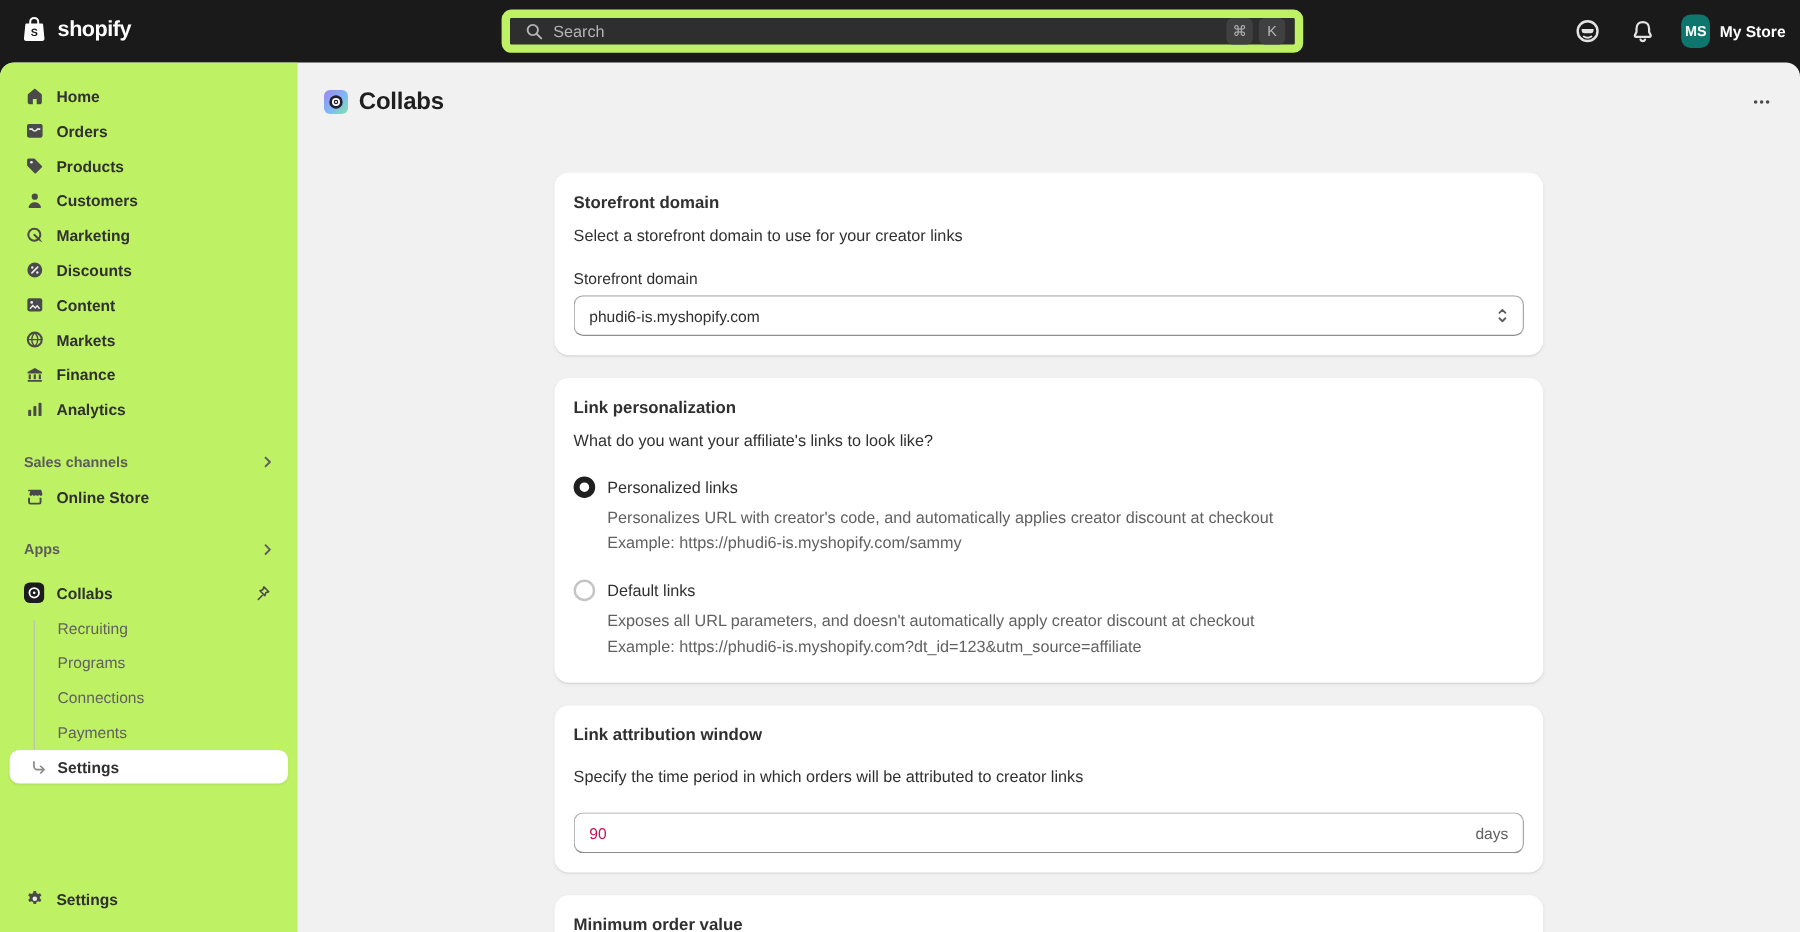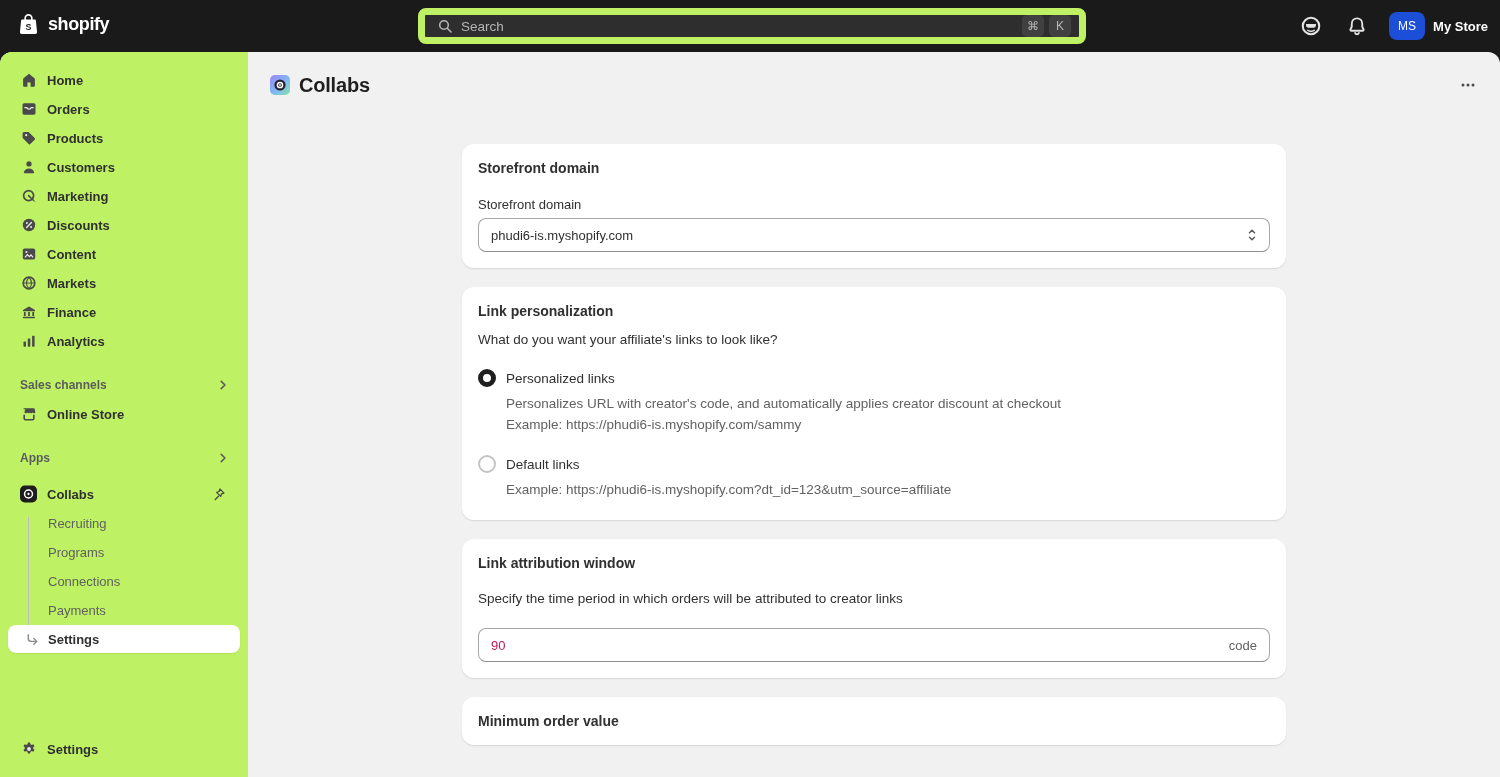--- a/index.html
+++ b/index.html
@@ -13,22 +13,22 @@
   .searchbar { position:absolute; left:418px; top:8px; width:668px; height:36px; background:#2e2e2e;
     border:7px solid #bef264; border-radius:8px; display:flex; align-items:center; padding:0 8px 0 12px; }
   .searchbar input { flex:1; background:transparent; border:none; outline:none; color:#e3e3e3;
     font-size:13.5px; font-family:"Liberation Sans", sans-serif; margin-left:8px; }
   .searchbar input::placeholder { color:#b5b5b5; }
   .kbd { min-width:22px; height:22px; border-radius:5px; background:#404040; color:#b5b5b5;
     font-size:12px; display:flex; align-items:center; justify-content:center; padding:0 5px; margin-left:5px; }
   .top-actions { position:absolute; right:12px; top:0; height:52px; display:flex; align-items:center; gap:18px; }
   .top-icon-btn { color:#e3e3e3; display:flex; align-items:center; justify-content:center; width:28px; height:28px; cursor:pointer; }
   .store-chip { display:flex; align-items:center; gap:8px; cursor:pointer; }
-  .avatar { width:36px; height:28px; border-radius:8px; background:#1d4ed8; color:#ffffff;
-    font-size:12px; font-weight:400; display:flex; align-items:center; justify-content:center; }
+  .avatar { width:24px; height:28px; border-radius:8px; background:#0f766e; color:#ffffff;
+    font-size:12px; font-weight:700; display:flex; align-items:center; justify-content:center; }
   .store-name { color:#fff; font-size:13px; font-weight:700; }
 
   
   .workspace { position:absolute; top:52px; left:0; width:1500px; height:725px;
     border-radius:12px 12px 0 0; overflow:hidden; background:#f1f1f1; display:flex; }
 
   
   .sidebar { position:relative; width:248px; height:100%; background:#bef264; flex:none; padding-top:14px; }
   .nav-item { height:28px; margin:0 8px 1px; border-radius:8px; display:flex; align-items:center;
     padding:0 10px 0 12px; cursor:pointer; }
@@ -335,20 +335,21 @@
             <circle cx="8" cy="8" r="1.5"></circle>
             <circle cx="13" cy="8" r="1.5"></circle>
           </svg>
       </span>
     </div>
 
     <div class="content">
 
       <div class="card">
         <div class="card-title">Storefront domain</div>
+        <div class="card-desc">Select a storefront domain to use for your creator links</div>
         <div class="field-label">Storefront domain</div>
         <div class="select">
           <span class="select-value">phudi6-is.myshopify.com</span>
           <span class="updown">
             <svg width="14" height="16" viewBox="0 0 14 16">
                 <path d="M4.5 5.8 7 3.3l2.5 2.5" fill="none" stroke="currentColor" stroke-width="1.5" stroke-linecap="round" stroke-linejoin="round"></path>
                 <path d="M4.5 10.2 7 12.7l2.5-2.5" fill="none" stroke="currentColor" stroke-width="1.5" stroke-linecap="round" stroke-linejoin="round"></path>
               </svg>
           </span>
         </div>
@@ -367,32 +368,33 @@
               <div>Personalizes URL with creator's code, and automatically applies creator discount at checkout</div>
               <div>Example: https://phudi6-is.myshopify.com/sammy</div>
             </div>
           </div>
           <div class="radio-opt" style="margin-bottom:4px">
             <div class="radio-row">
               <span class="radio unchecked"></span>
               <span class="radio-label">Default links</span>
             </div>
             <div class="radio-help">
+              <div>Exposes all URL parameters, and doesn't automatically apply creator discount at checkout</div>
               <div>Example: https://phudi6-is.myshopify.com?dt_id=123&amp;utm_source=affiliate</div>
             </div>
           </div>
         </div>
       </div>
 
       <div class="card">
         <div class="card-title">Link attribution window</div>
         <div class="card-desc" style="margin-top:20px">Specify the time period in which orders will be attributed to creator links</div>
         <div class="suffix-input">
           <input value="90" style="">
-          <span class="suffix">code</span>
+          <span class="suffix">days</span>
         </div>
       </div>
 
       <div class="card partial">
         <div class="card-title">Minimum order value</div>
       </div>
     </div>
   </div>
 </div>
 

